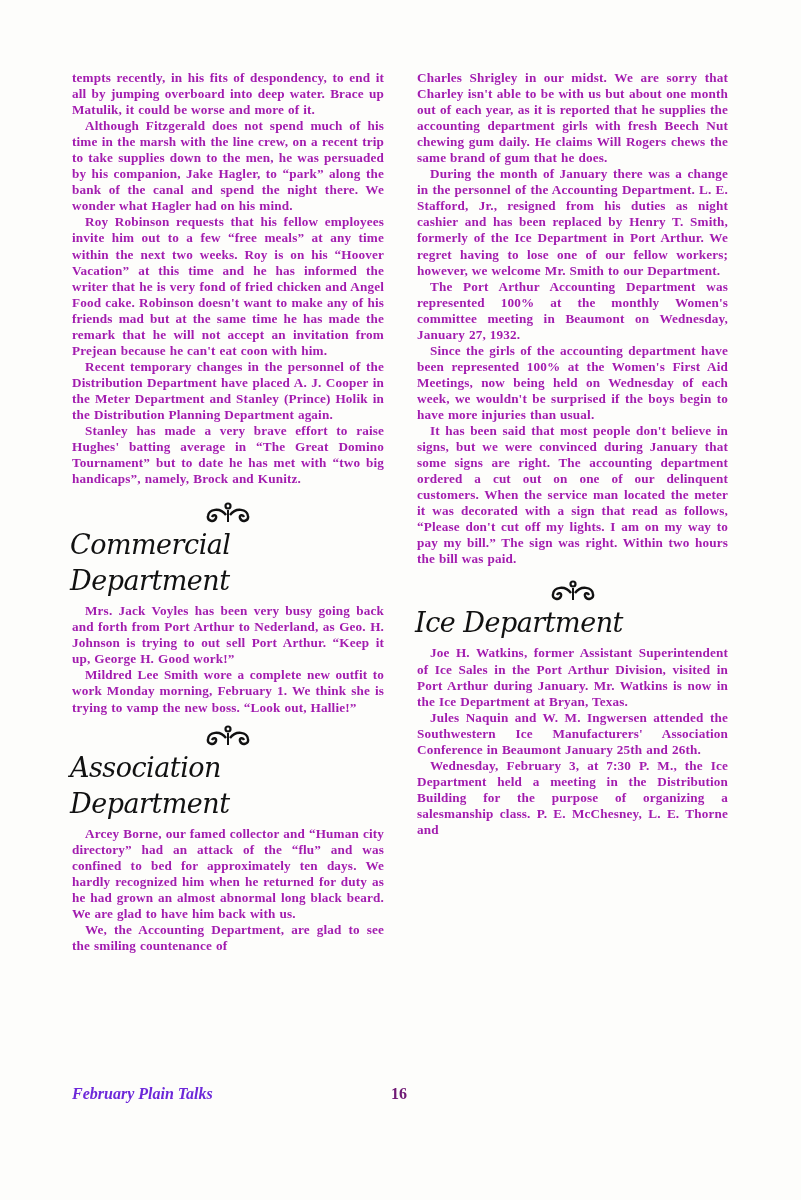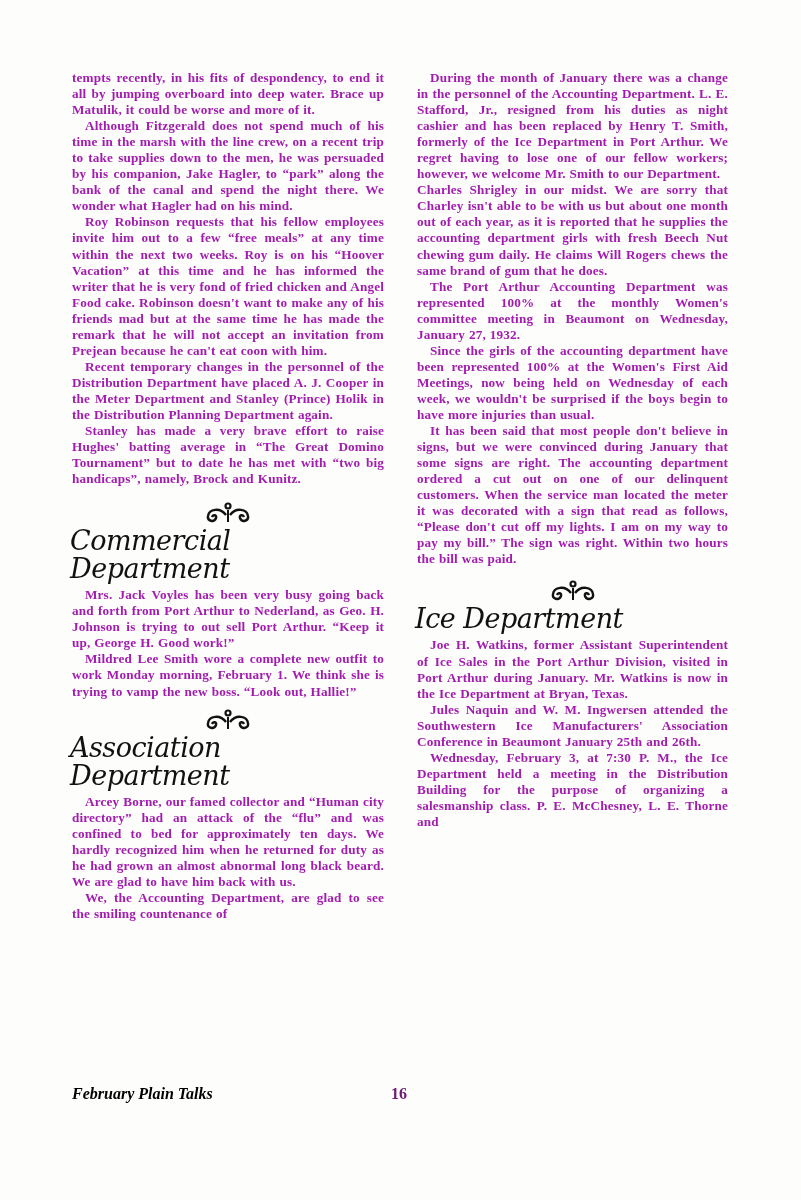--- a/index.html
+++ b/index.html
@@ -15,27 +15,27 @@
     margin: 0; font-size: 13.2px; line-height: 16.05px; text-align: justify;
     text-indent: 13px; letter-spacing: 0.15px; word-spacing: 0.5px;
     font-family: "Liberation Serif", "DejaVu Serif", serif; font-weight: 700; color: #a21caf;
     -webkit-font-smoothing: antialiased;
   }
   p.cont { text-indent: 0; }
   .ornament { text-align: center; height: 26px; margin: 8px 0 0; }
   .ornament svg { display: inline-block; }
   h2.heading {
     margin: 0 0 4px -2px; font-family: "DejaVu Serif", "Liberation Serif", serif;
-    font-style: italic; font-weight: 400; font-size: 27px; line-height: 28px; color: #111;
+    font-style: italic; font-weight: 400; font-size: 27px; line-height: 36px; color: #111;
     letter-spacing: -0.5px;
   }
   .footer { position: absolute; top: 1085px; left: 72px; width: 656px; height: 22px; }
   .footer .title {
     position: absolute; left: 0; top: 0; font-family: "Liberation Serif", serif;
-    font-style: italic; font-weight: 700; font-size: 16px; color: #000000;
+    font-style: italic; font-weight: 700; font-size: 16px; color: #6d28d9;
   }
   .footer .pagenum {
     position: absolute; left: 319px; top: 0; font-family: "Liberation Serif", serif;
     font-weight: 700; font-size: 16px; color: #701a75;
   }
 </style>
 </head>
 <body>
 
 <div class="page">
@@ -68,22 +68,22 @@
         <path d="M21 14 C15 6,4 8,3 15 C2 20,9 22,11 17 C12 14,8 13,7 16" fill="none" stroke="#111" stroke-width="2.4"></path>
         <path d="M25 14 C31 6,42 8,43 15 C44 20,37 22,35 17 C34 14,38 13,39 16" fill="none" stroke="#111" stroke-width="2.4"></path>
       </svg>
     </div>
     <h2 class="heading">Association Department</h2>
     <p class="para">Arcey Borne, our famed collector and “Human city directory” had an attack of the “flu” and was confined to bed for approximately ten days. We hardly recognized him when he returned for duty as he had grown an almost abnormal long black beard. We are glad to have him back with us.</p>
     <p class="para">We, the Accounting Department, are glad to see the smiling countenance of</p>
   </div>
 
   <div class="col col-right">
+    <p class="para cont">Charles Shrigley in our midst. We are sorry that Charley isn't able to be with us but about one month out of each year, as it is reported that he supplies the accounting department girls with fresh Beech Nut chewing gum daily. He claims Will Rogers chews the same brand of gum that he does.</p>
     <p class="para">During the month of January there was a change in the personnel of the Accounting Department. L. E. Stafford, Jr., resigned from his duties as night cashier and has been replaced by Henry T. Smith, formerly of the Ice Department in Port Arthur. We regret having to lose one of our fellow workers; however, we welcome Mr. Smith to our Department.</p>
-    <p class="para cont">Charles Shrigley in our midst. We are sorry that Charley isn't able to be with us but about one month out of each year, as it is reported that he supplies the accounting department girls with fresh Beech Nut chewing gum daily. He claims Will Rogers chews the same brand of gum that he does.</p>
     <p class="para">The Port Arthur Accounting Department was represented 100% at the monthly Women's committee meeting in Beaumont on Wednesday, January 27, 1932.</p>
     <p class="para">Since the girls of the accounting department have been represented 100% at the Women's First Aid Meetings, now being held on Wednesday of each week, we wouldn't be surprised if the boys begin to have more injuries than usual.</p>
     <p class="para">It has been said that most people don't believe in signs, but we were convinced during January that some signs are right.  The accounting department ordered a cut out on one of our delinquent customers. When the service man located the meter it was decorated with a sign that read as follows, “Please don't cut off my lights. I am on my way to pay my bill.”  The sign was right. Within two hours the bill was paid.</p>
 
     <div class="ornament" style="margin-top:12px;">
       <svg width="46" height="24" viewBox="0 0 46 24">
         <circle cx="23" cy="5" r="3.6" fill="#111"></circle>
         <circle cx="23" cy="5" r="1.4" fill="#fdfdfb"></circle>
         <path d="M23 9 L23 21" stroke="#111" stroke-width="2"></path>
         <path d="M21 14 C15 6,4 8,3 15 C2 20,9 22,11 17 C12 14,8 13,7 16" fill="none" stroke="#111" stroke-width="2.4"></path>

